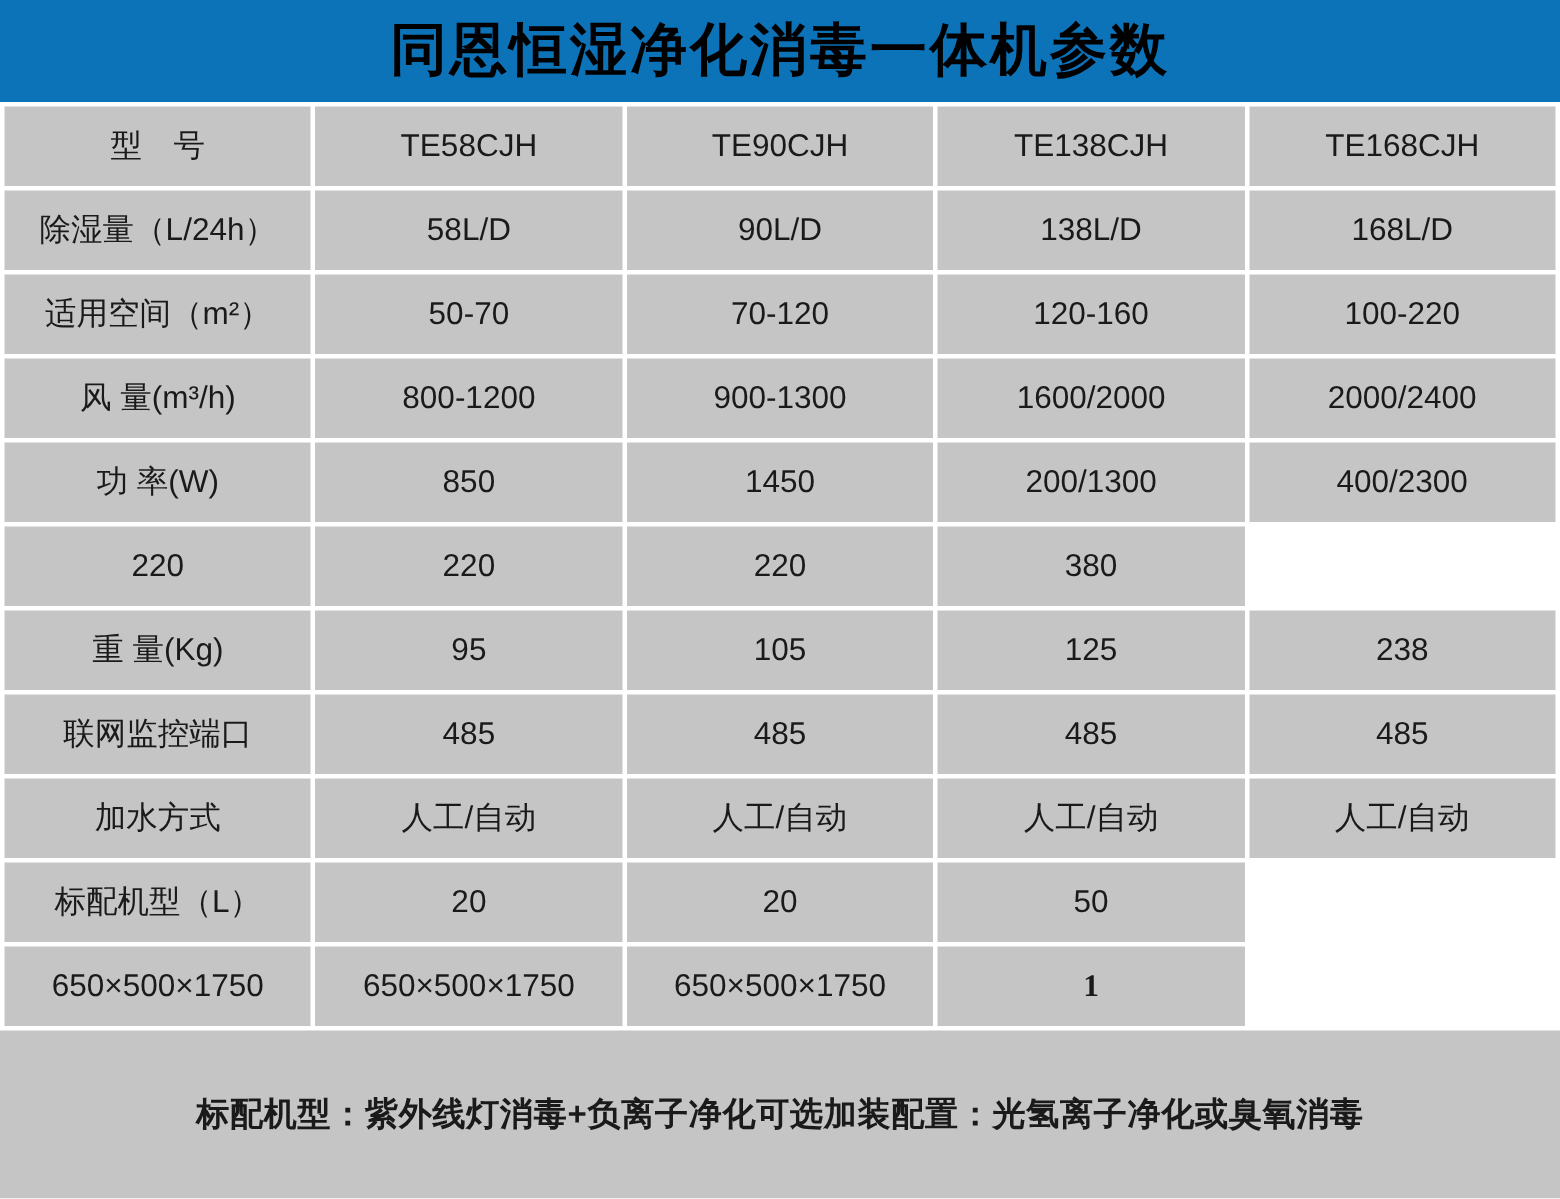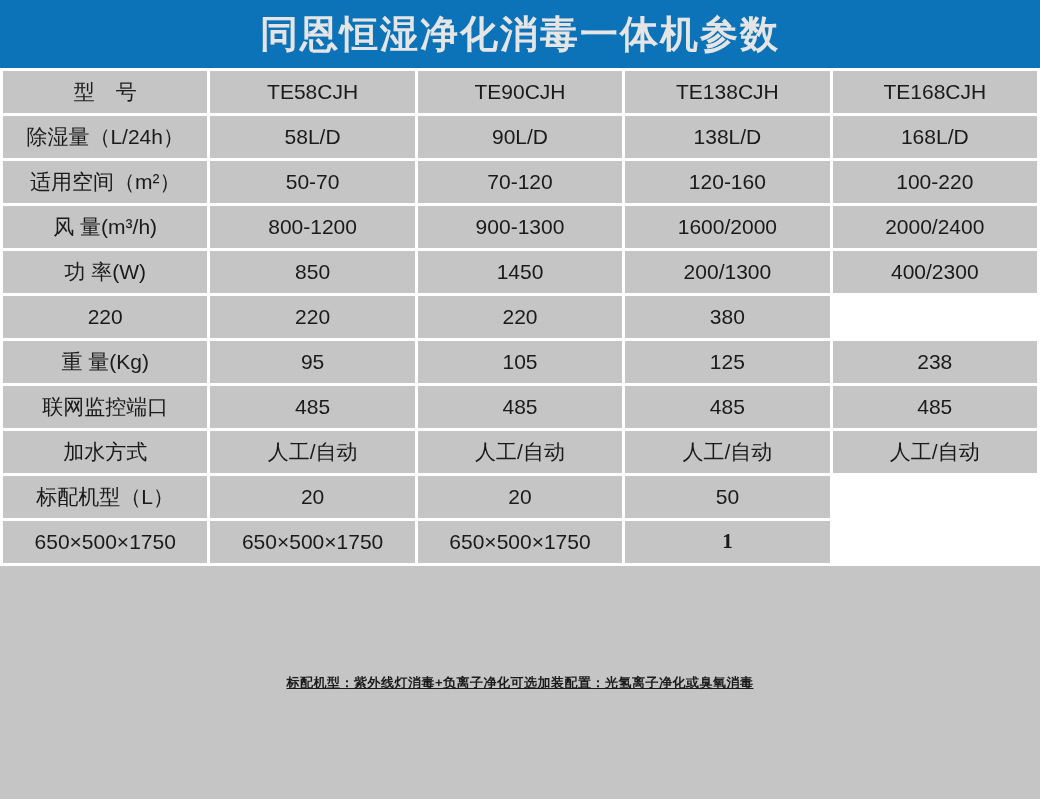--- a/index.html
+++ b/index.html
@@ -15,40 +15,40 @@
     background:var(--bg);
     font-family:"Liberation Sans","DejaVu Sans",sans-serif;
     color:var(--ink);
   }
   .page{width:1040px;height:799px;display:flex;flex-direction:column;background:var(--bg);}
   .title-bar{
     height:68px;flex:0 0 68px;background:var(--blue);
     display:flex;align-items:center;justify-content:center;
   }
   .title-bar .title{
-    color:#e5e5e5;font-size:38px;font-weight:bold;letter-spacing:2px;line-height:1;
+    color:#000000;font-size:38px;font-weight:bold;letter-spacing:2px;line-height:1;
   }
   .spec-table{
     flex:0 0 auto;display:flex;flex-direction:column;gap:3px;
     padding:3px;background:var(--bg);
   }
   .row{
-    display:grid;grid-template-columns:repeat(5,1fr);gap:3px;height:42px;
+    display:grid;grid-template-columns:repeat(5,1fr);gap:3px;height:53px;
   }
   .cell{
     background:var(--cell);
     display:flex;align-items:center;justify-content:center;
     font-size:21px;line-height:1.2;white-space:nowrap;
   }
   .cell.emph{font-weight:bold;font-family:"Liberation Serif","DejaVu Serif",serif;}
   .footer-band{
     flex:1 1 auto;background:var(--cell);
     display:flex;align-items:center;justify-content:center;
   }
-  .footer-band .note{font-size:13px;font-weight:600;letter-spacing:0.5px;text-decoration:underline;}
+  .footer-band .note{font-size:22px;font-weight:600;letter-spacing:0.5px;}
 </style>
 </head>
 <body>
 
 <div class="page">
 
   <div class="title-bar">
     <div class="title">同恩恒湿净化消毒一体机参数</div>
   </div>
 

